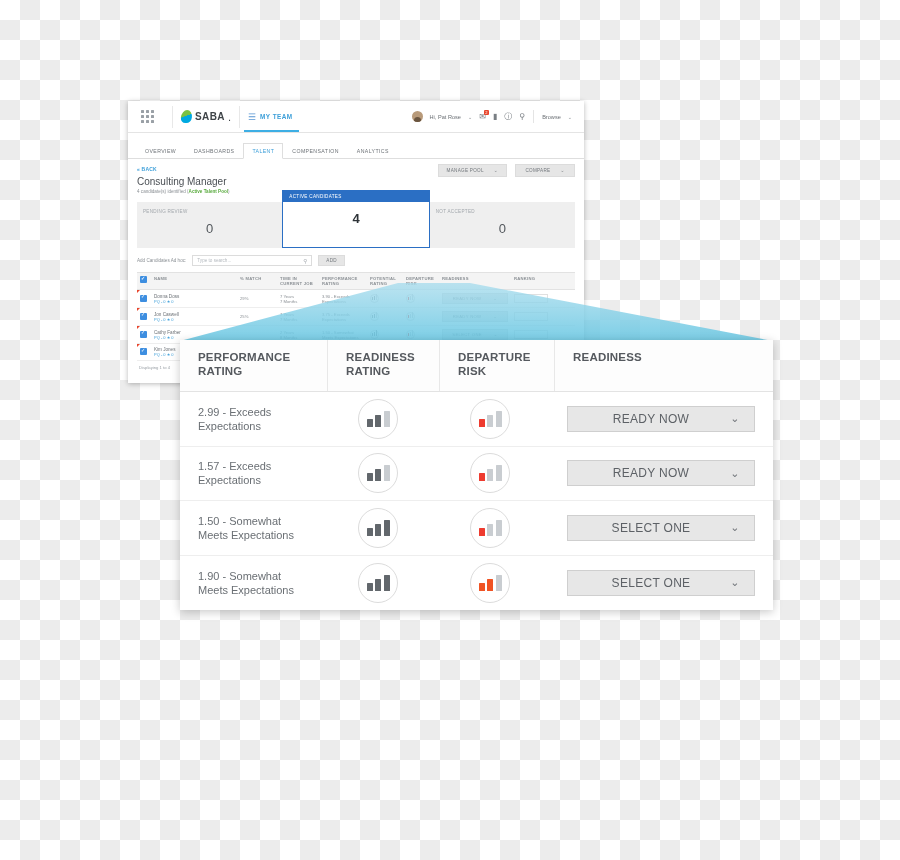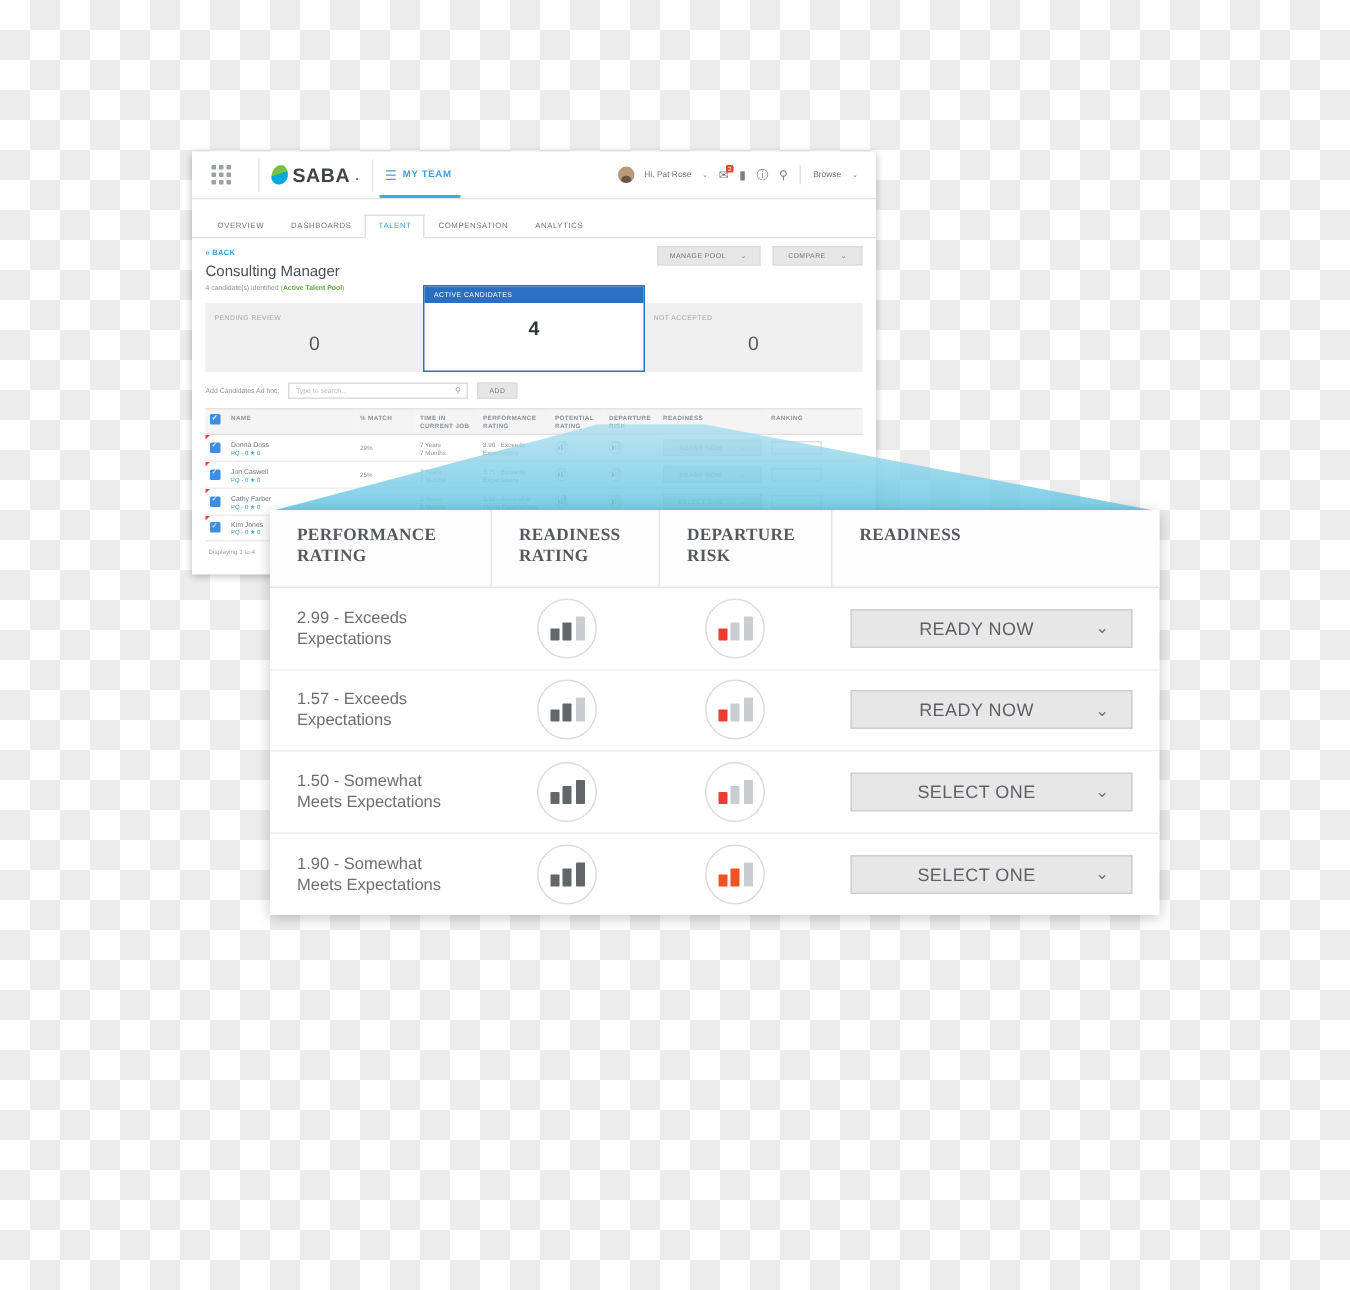--- a/index.html
+++ b/index.html
@@ -47,21 +47,21 @@
   .topbar-sep { width: 1px; height: 22px; background: #e8e8e8; margin: 0 8px; }
 
   .logo { display: flex; align-items: center; gap: 3px; }
   .logo-mark {
     width: 11px; height: 13px;
     background: linear-gradient(160deg, #7ac143 0%, #7ac143 45%, #00a9e0 46%, #00a9e0 100%);
     border-radius: 50% 50% 45% 45% / 58% 58% 42% 42%;
     transform: skewX(-6deg);
   }
   .logo-text {
-    font-size: 13px; font-weight: bold; color: #3f4448; letter-spacing: 0.4px;
+    font-size: 10px; font-weight: bold; color: #3f4448; letter-spacing: 0.4px;
   }
   .logo-dot { font-size: 11px; color: #3f4448; }
 
   .myteam { display: flex; align-items: center; gap: 4px; position: relative; }
   .myteam-icon { color: #5a97d4; font-size: 9px; }
   .myteam-text {
     font-size: 6.4px; font-weight: bold; color: #3d9fd9;
     letter-spacing: 0.45px;
   }
   .myteam-underline {
@@ -230,21 +230,20 @@
     left: 180px; top: 340px;
     width: 593px; height: 270px;
     background: #fff;
     box-shadow: 0 2px 9px rgba(0,0,0,0.22);
     overflow: hidden;
   }
   .zp-head {
     display: flex; height: 52px;
     border-bottom: 1px solid #e3e3e3;
     background: #fdfdfd;
-    font-family: Liberation Serif, serif;
   }
   .zp-head .zc {
     padding: 10px 0 0 18px;
     font-size: 11.5px; color: #55595e; font-weight: bold;
     letter-spacing: 0.2px; line-height: 14px;
     border-right: 1px solid #e8e8e8;
   }
   .zp-row {
     display: flex; height: 54.5px; align-items: center;
     border-bottom: 1px solid #eeeeee;

